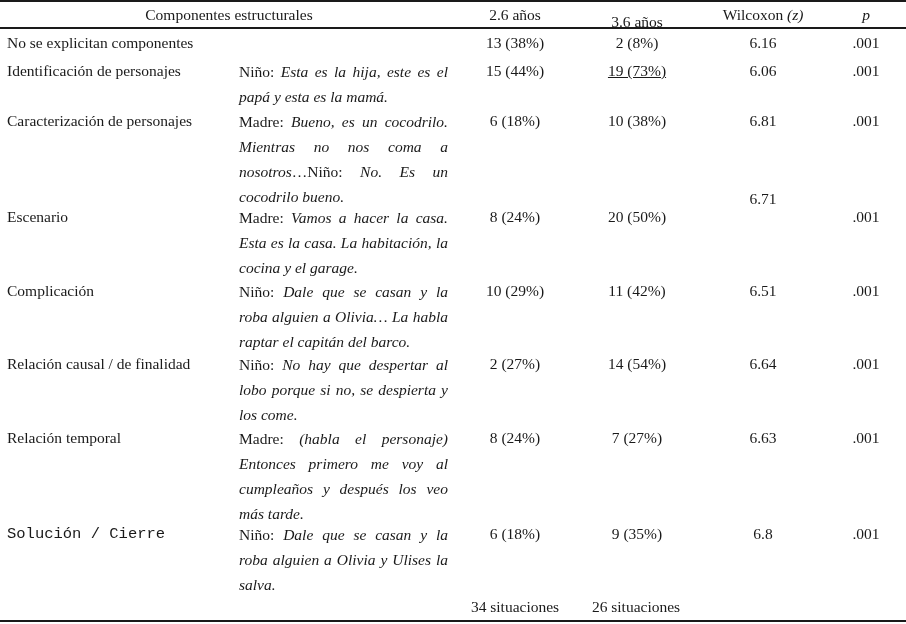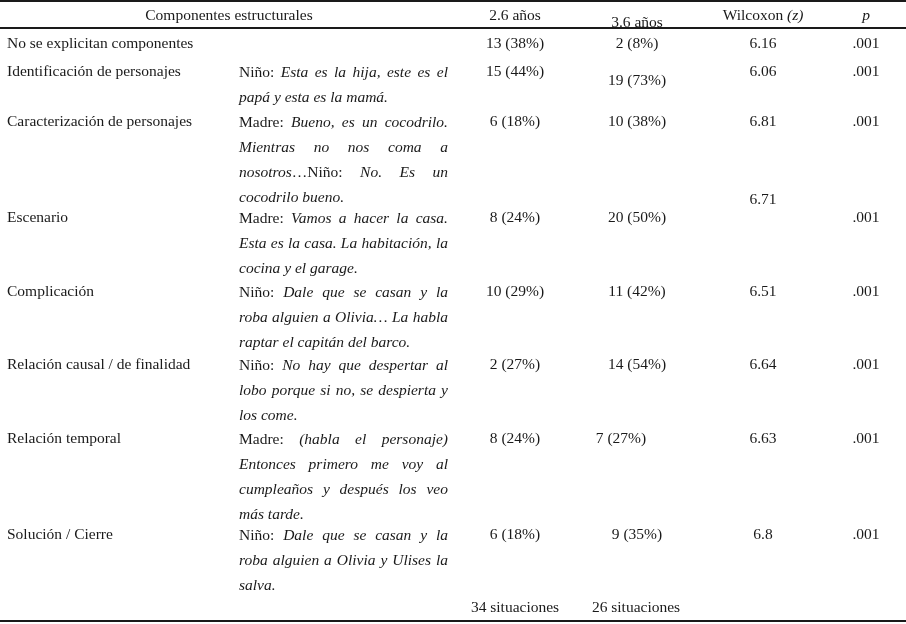--- a/index.html
+++ b/index.html
@@ -33,21 +33,21 @@
     <div class="cell c" style="left:455px;width:120px;top:31px;">13 (38%)</div>
     <div class="cell c" style="left:576px;width:122px;top:31px;">2 (8%)</div>
     <div class="cell c" style="left:700px;width:126px;top:31px;">6.16</div>
     <div class="cell c" style="left:826px;width:80px;top:31px;">.001</div>
   </div>
 
   <div>
     <div class="cell" style="left:7px;top:59px;">Identificación de personajes</div>
     <div class="ex" style="top:59px;"><span>Niño: </span><span class="it">Esta es la hija, este es el papá y esta es la mamá.</span></div>
     <div class="cell c" style="left:455px;width:120px;top:59px;">15 (44%)</div>
-    <div class="cell c" style="left:576px;width:122px;top:68px;">19 (73%)</div>
+    <div class="cell c" style="left:576px;width:122px;top:59px;text-decoration:underline;">19 (73%)</div>
     <div class="cell c" style="left:700px;width:126px;top:59px;">6.06</div>
     <div class="cell c" style="left:826px;width:80px;top:59px;">.001</div>
   </div>
 
   <div>
     <div class="cell" style="left:7px;top:109px;">Caracterización de personajes</div>
     <div class="ex" style="top:109px;"><span>Madre: </span><span class="it">Bueno, es un cocodrilo. Mientras no nos coma a nosotros</span><span>…Niño: </span><span class="it">No. Es un cocodrilo bueno.</span></div>
     <div class="cell c" style="left:455px;width:120px;top:109px;">6 (18%)</div>
     <div class="cell c" style="left:576px;width:122px;top:109px;">10 (38%)</div>
     <div class="cell c" style="left:700px;width:126px;top:109px;">6.81</div>
@@ -78,27 +78,27 @@
     <div class="cell c" style="left:455px;width:120px;top:352px;">2 (27%)</div>
     <div class="cell c" style="left:576px;width:122px;top:352px;">14 (54%)</div>
     <div class="cell c" style="left:700px;width:126px;top:352px;">6.64</div>
     <div class="cell c" style="left:826px;width:80px;top:352px;">.001</div>
   </div>
 
   <div>
     <div class="cell" style="left:7px;top:426px;">Relación temporal</div>
     <div class="ex" style="top:426px;"><span>Madre: </span><span class="it">(habla el personaje) Entonces primero me voy al cumpleaños y después los veo más tarde.</span></div>
     <div class="cell c" style="left:455px;width:120px;top:426px;">8 (24%)</div>
-    <div class="cell c" style="left:560px;width:122px;top:426px;">7 (27%)</div>
+    <div class="cell c" style="left:576px;width:122px;top:426px;">7 (27%)</div>
     <div class="cell c" style="left:700px;width:126px;top:426px;">6.63</div>
     <div class="cell c" style="left:826px;width:80px;top:426px;">.001</div>
   </div>
 
   <div>
-    <div class="cell" style="left:7px;top:522px;">Solución / Cierre</div>
+    <div class="cell" style="left:7px;top:522px;font-family:Liberation Mono, monospace;">Solución / Cierre</div>
     <div class="ex" style="top:522px;"><span>Niño: </span><span class="it">Dale que se casan y la roba alguien a Olivia y Ulises la salva.</span></div>
     <div class="cell c" style="left:455px;width:120px;top:522px;">6 (18%)</div>
     <div class="cell c" style="left:576px;width:122px;top:522px;">9 (35%)</div>
     <div class="cell c" style="left:700px;width:126px;top:522px;">6.8</div>
     <div class="cell c" style="left:826px;width:80px;top:522px;">.001</div>
   </div>
 
   <div>
     <div class="cell" style="left:7px;top:595px;margin-top:44px;">Total</div>
     <div class="cell c" style="left:453px;width:124px;top:595px;">34 situaciones</div>

